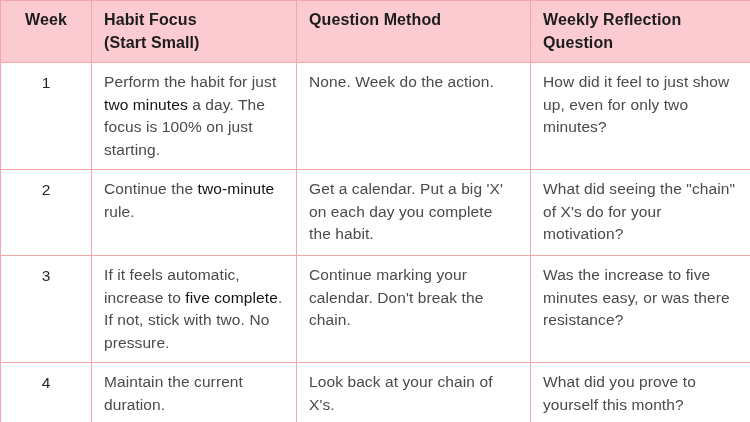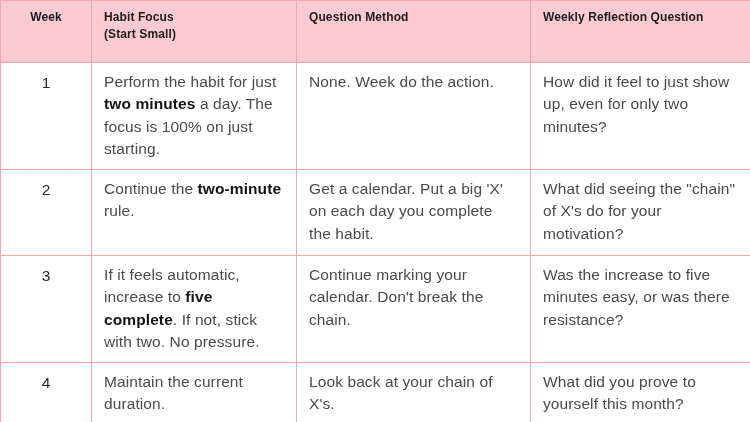--- a/index.html
+++ b/index.html
@@ -24,34 +24,34 @@
     border:1.5px solid var(--border);
   }
   th,td{
     border:1.5px solid var(--border);
     vertical-align:top;
     padding:8px 12px 8px 12px;
   }
   thead th{
     background:var(--header-bg);
     color:var(--header-text);
-    font-size:12px;font-weight:700;
+    font-size:16px;font-weight:700;
     text-align:left;white-space:pre-line;line-height:1.42;
   }
   thead tr{height:62px;}
   th.col-week{text-align:center;padding-left:4px;padding-right:4px;}
   td{
     font-size:15.5px;line-height:1.45;color:var(--body-text);font-weight:400;
     background:#ffffff;
   }
   td.week{
     text-align:center;color:var(--week-text);font-weight:500;
     padding-left:4px;padding-right:4px;padding-top:9px;
   }
-  span.run-bold{font-weight:700;color:var(--bold-text);}
+  span.run-bold{font-weight:400;color:var(--bold-text);}
   tbody tr:nth-child(1){height:105px;}
   tbody tr:nth-child(2){height:86px;}
   tbody tr:nth-child(3){height:103px;}
   tbody tr:nth-child(4){height:64px;}
 </style>
 </head>
 <body>
 
 <table>
   <colgroup>

